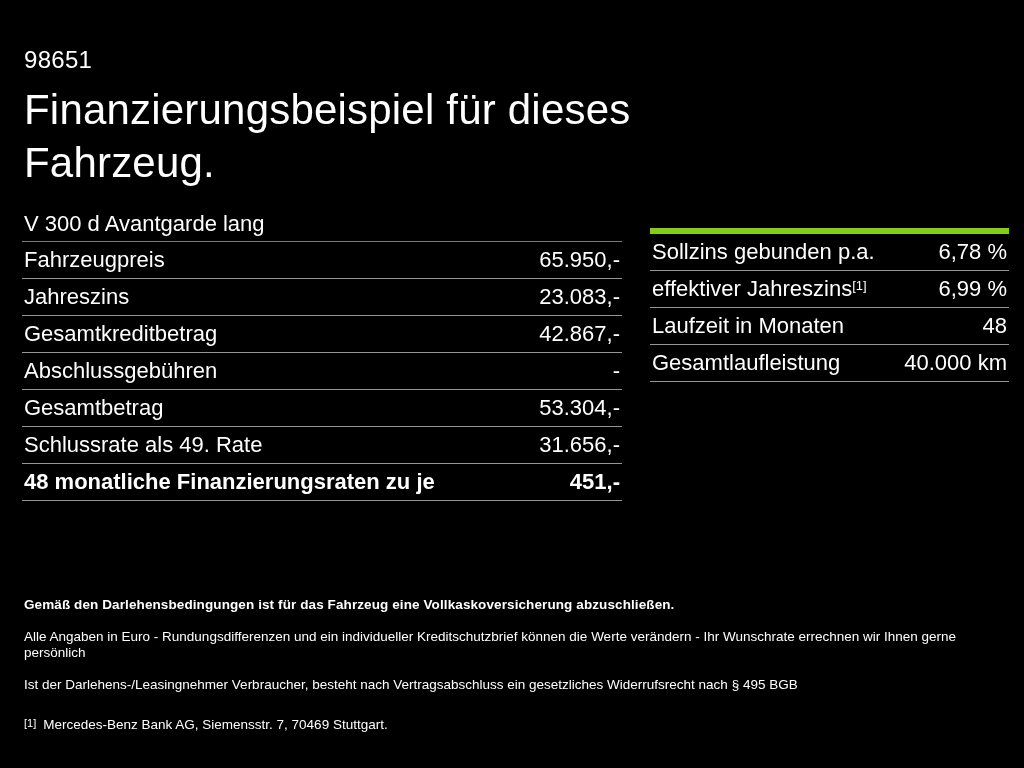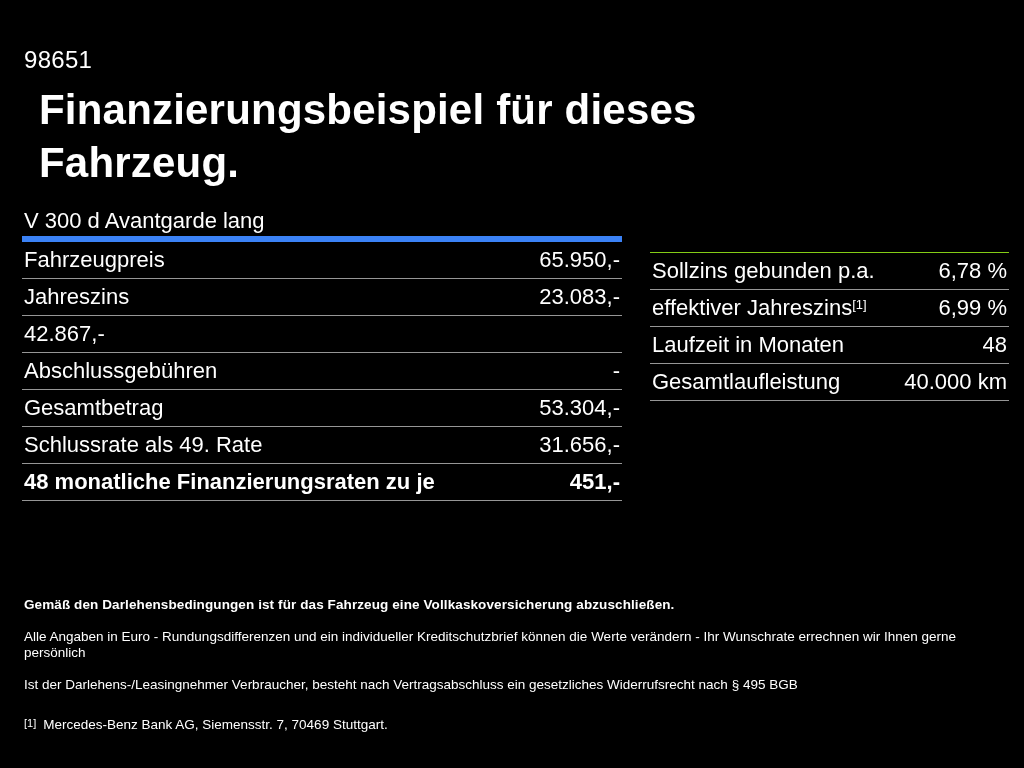--- a/index.html
+++ b/index.html
@@ -10,33 +10,33 @@
     font-family:"Liberation Sans", sans-serif;
     position:relative;
     overflow:hidden;
   }
   .doc-number {
     position:absolute; left:24px; top:46px;
     font-size:24px; letter-spacing:0.3px;
   }
   .page-title {
     position:absolute; left:24px; top:84px;
-    font-size:42px; font-weight:bold; line-height:1.26;
-    max-width:720px; letter-spacing:0.2px;margin-left:15px;
+    font-size:42px; font-weight:normal; line-height:1.26;
+    max-width:720px; letter-spacing:0.2px;
   }
   .finance-table {
     position:absolute; left:22px; top:206px; width:600px;
   }
   .conditions-table {
-    position:absolute; left:650px; top:252px; width:359px;
-    border-top:1px solid #84cc16;
+    position:absolute; left:650px; top:228px; width:359px;
+    border-top:6px solid #84cc16;
   }
   .t-header {
     height:36px; display:flex; align-items:center;
-    font-size:22px; border-bottom:6px solid #3b82f6; padding:0 2px;
+    font-size:22px; border-bottom:1px solid #3b82f6; padding:0 2px;
   }
   .t-row {
     height:37px; display:flex; align-items:center;
     justify-content:space-between;
     font-size:22px; border-bottom:1px solid #969696; padding:0 2px;
   }
   .t-row.bold { font-weight:bold; }
   .t-label { white-space:nowrap; }
   .t-label sup { font-size:13px; vertical-align:6px; letter-spacing:0; }
   .t-value { white-space:nowrap; text-align:left; }
@@ -63,20 +63,21 @@
     <span class="t-label">Fahrzeugpreis</span>
     <span class="t-value">65.950,-</span>
   </div>
 
   <div class="t-row">
     <span class="t-label">Jahreszins</span>
     <span class="t-value">23.083,-</span>
   </div>
 
   <div class="t-row">
+    <span class="t-label">Gesamtkreditbetrag</span>
     <span class="t-value">42.867,-</span>
   </div>
 
   <div class="t-row">
     <span class="t-label">Abschlussgebühren</span>
     <span class="t-value">-</span>
   </div>
 
   <div class="t-row">
     <span class="t-label">Gesamtbetrag</span>

